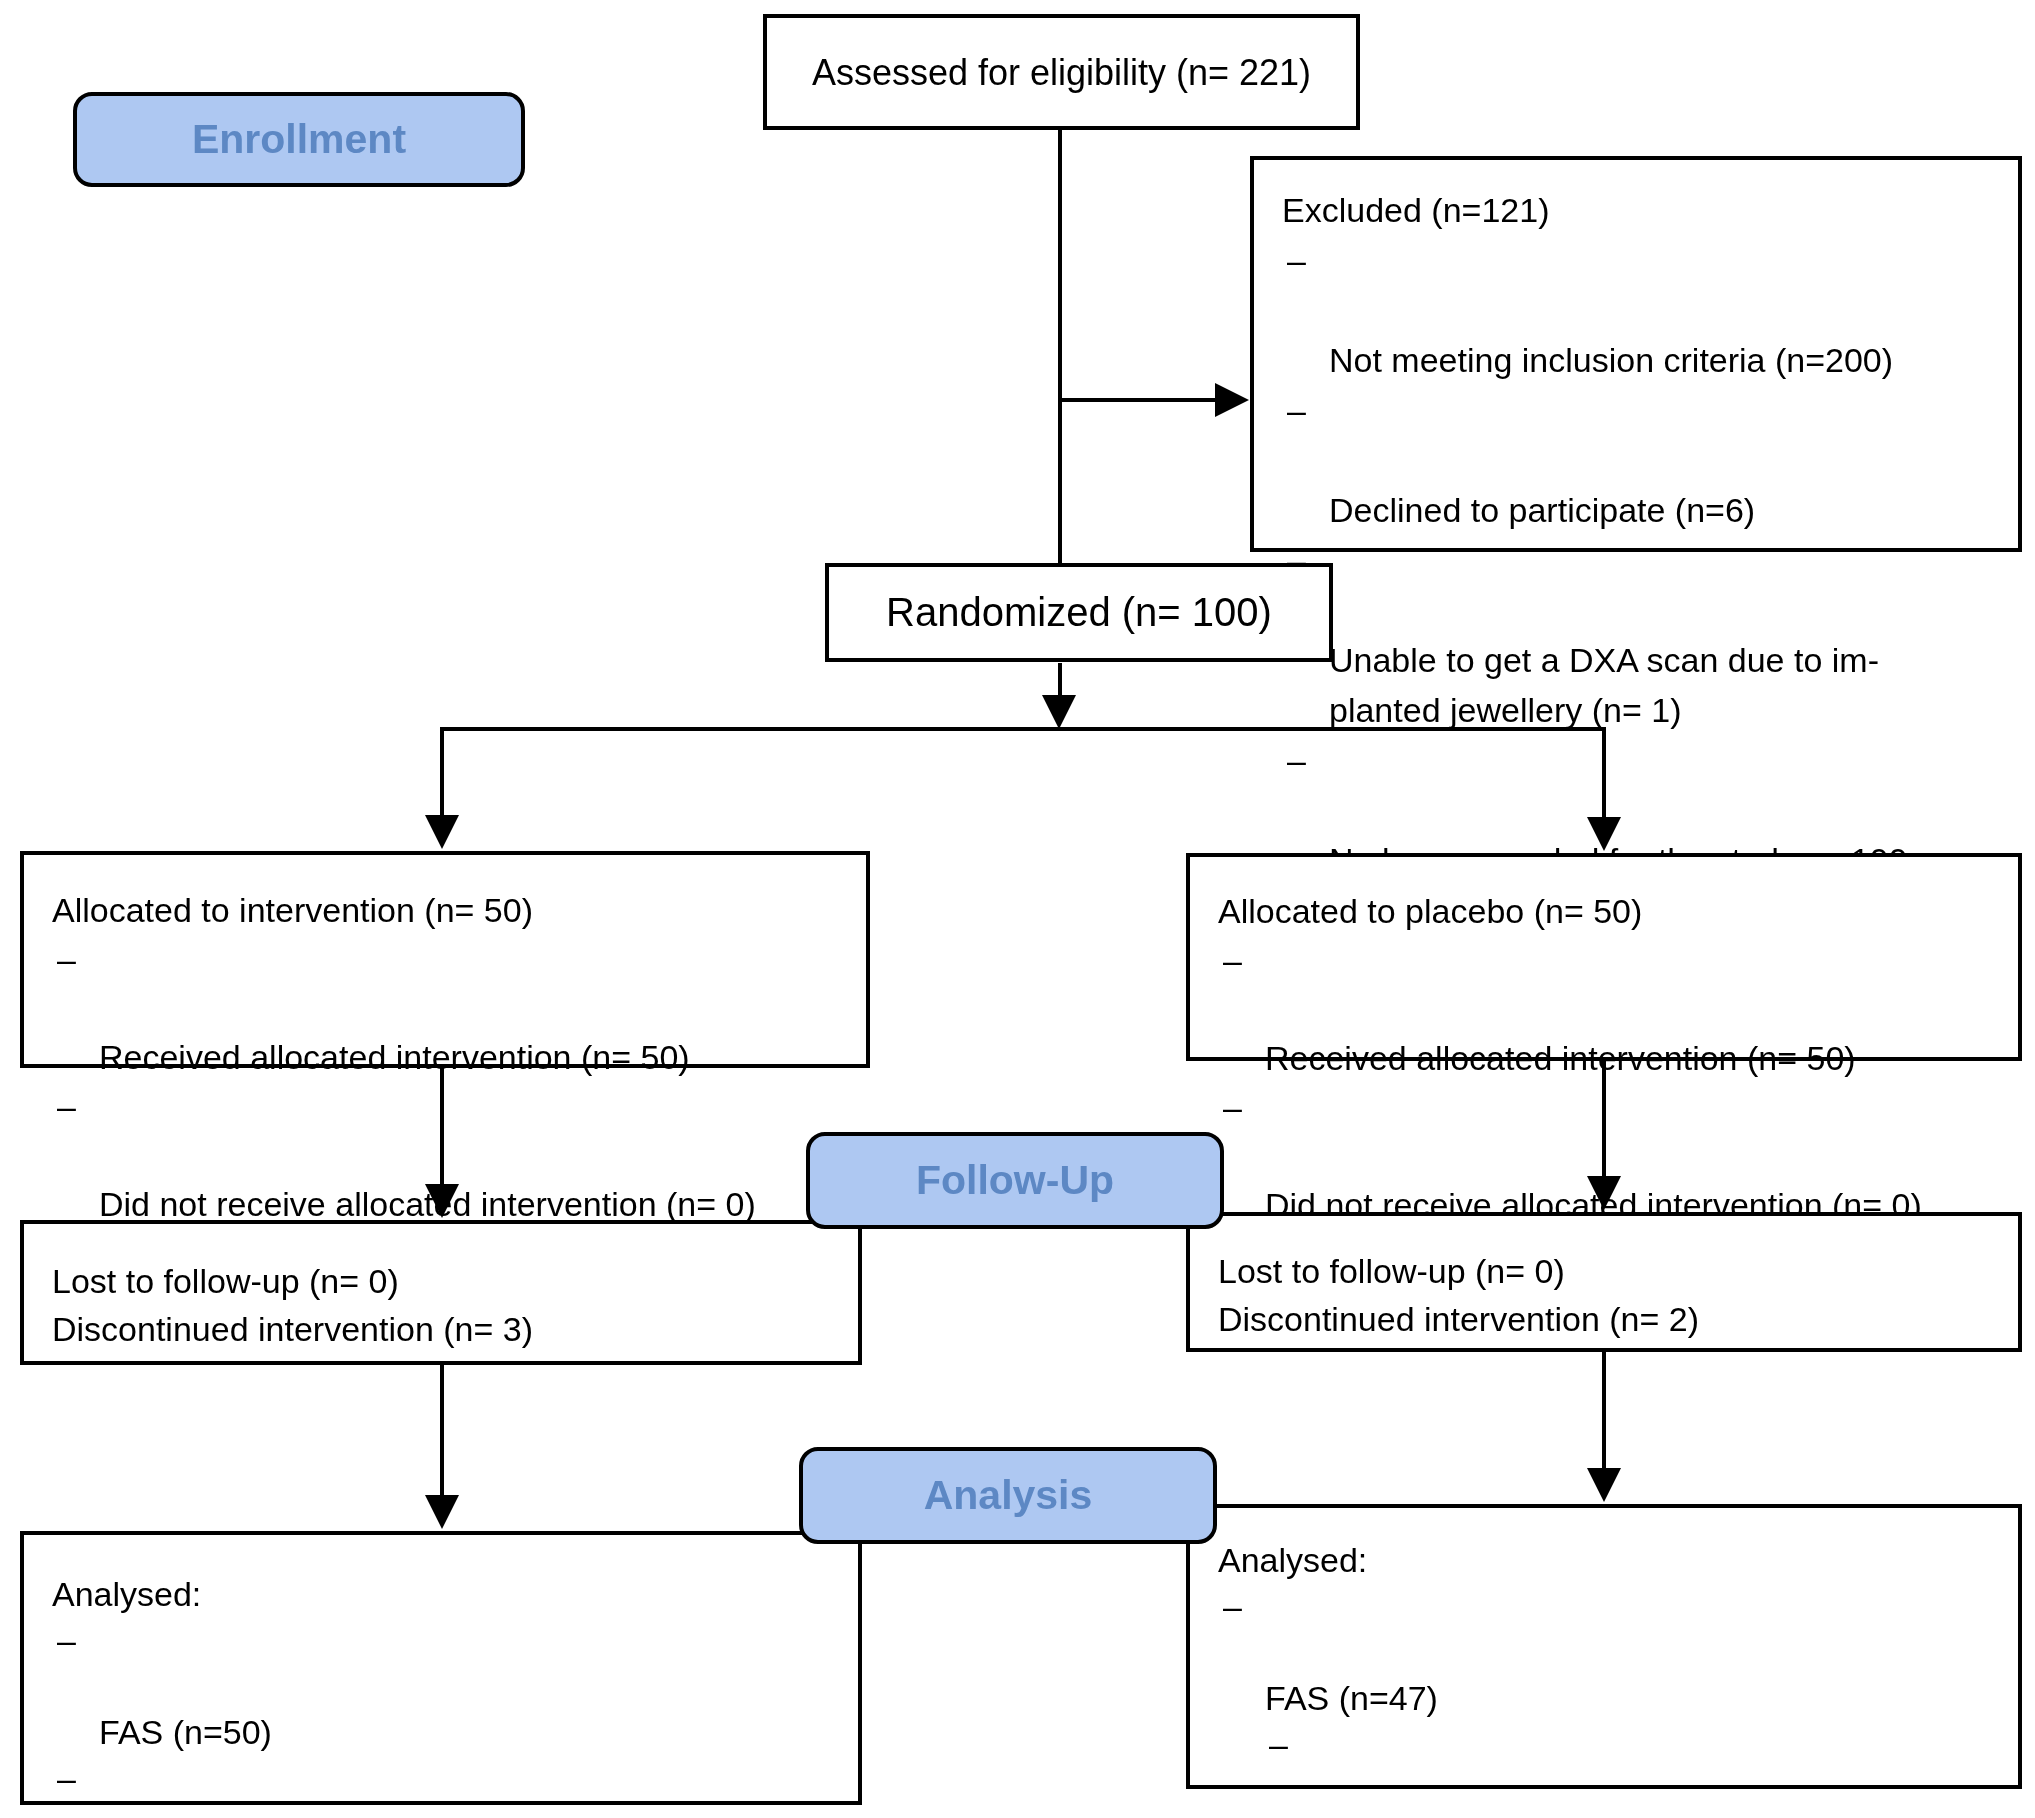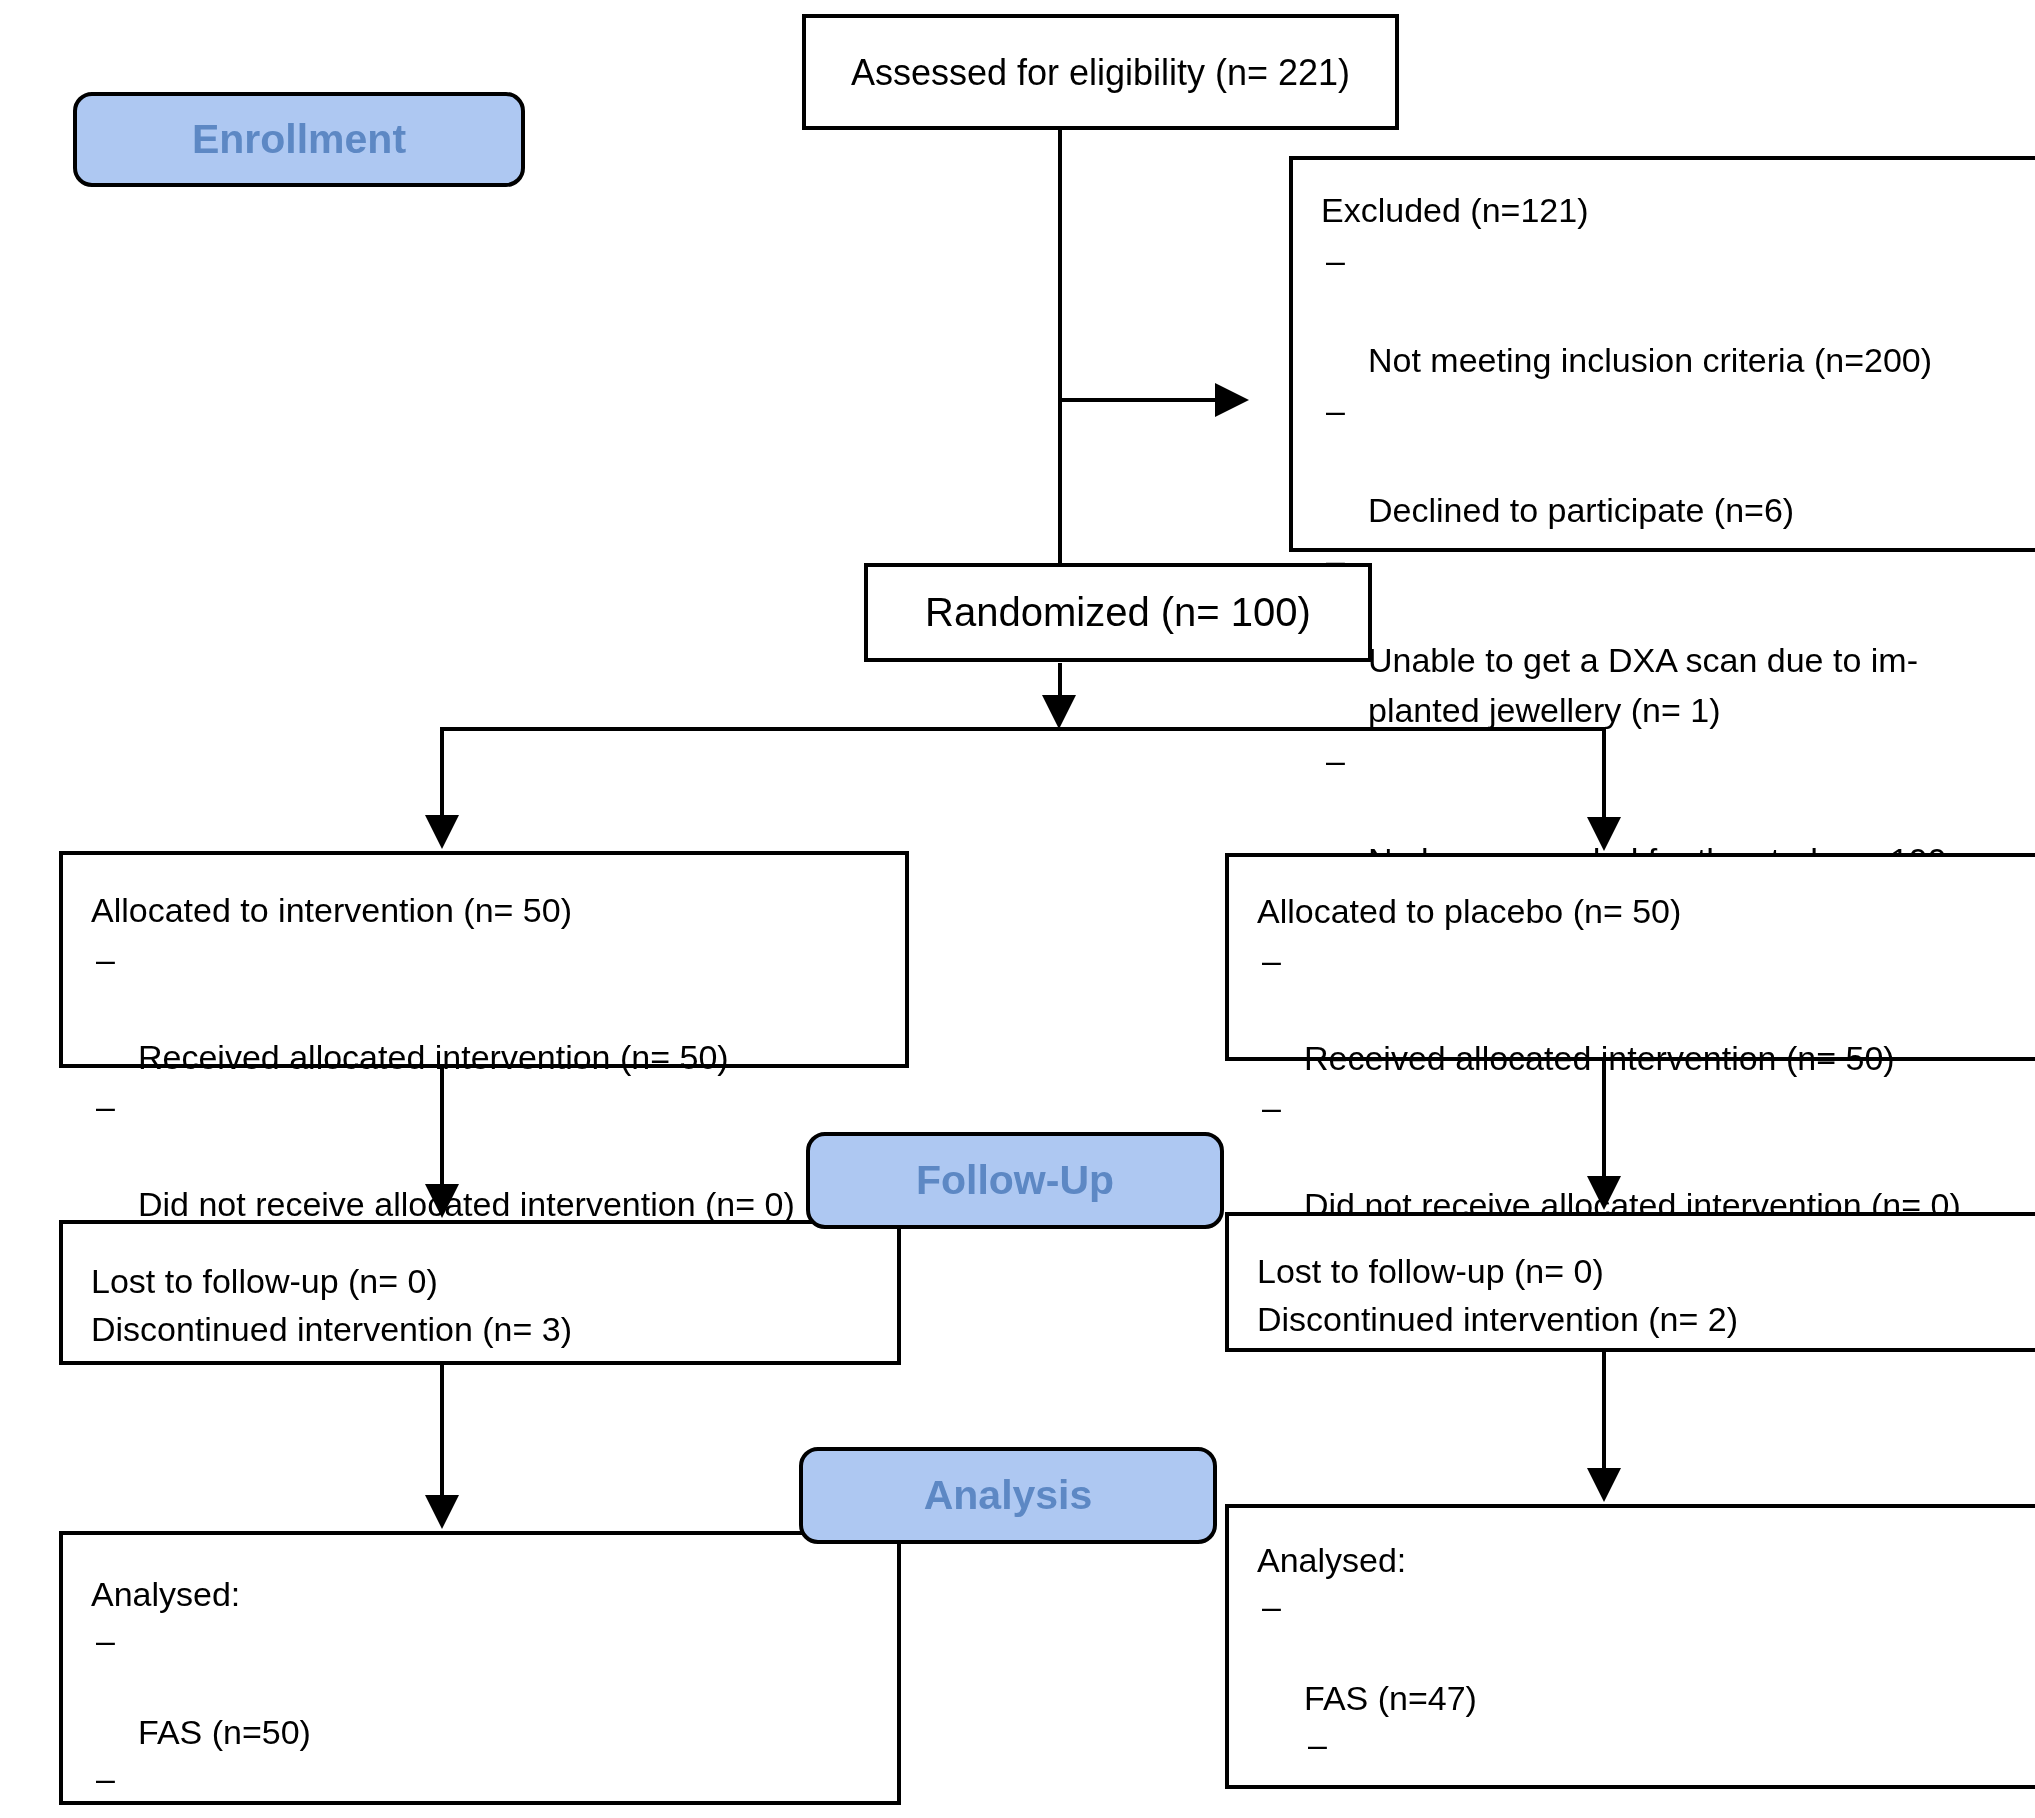--- a/index.html
+++ b/index.html
@@ -12,21 +12,20 @@
   }
   
   .box{
     position:absolute;
     background:#fff;
     border:4.4px solid #000;
     box-sizing:border-box;
     font-size:34px;
     line-height:49px;
     z-index:1;
-    margin-left:39px;
   }
   .box.center{
     display:flex;align-items:center;justify-content:center;
     text-align:center;
   }
   
   .stage{
     position:absolute;
     background:#aec8f2;
     border:4.4px solid #000;

